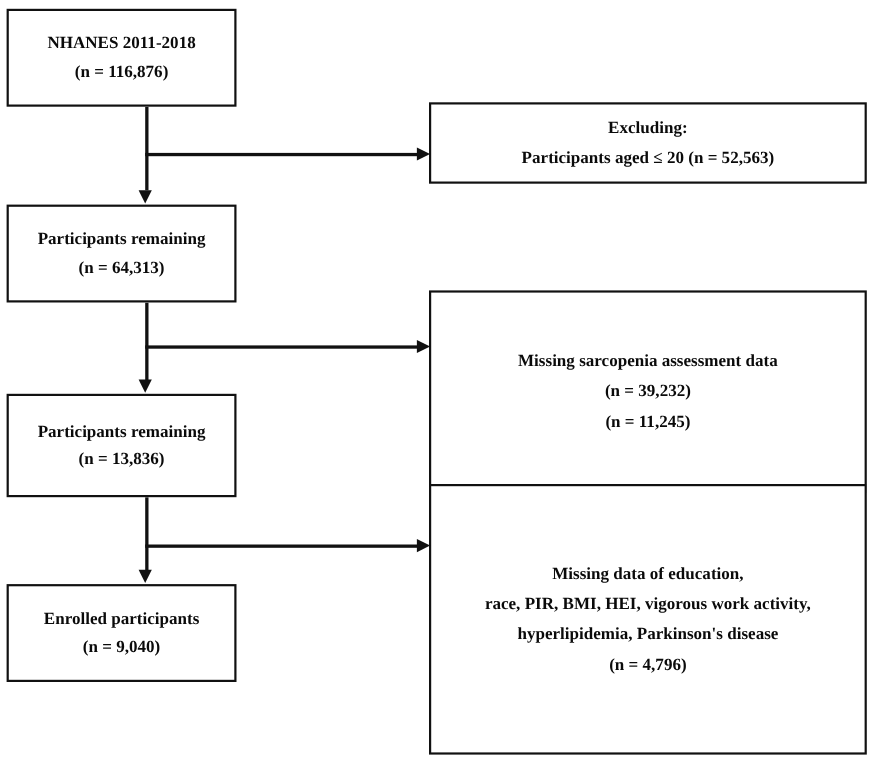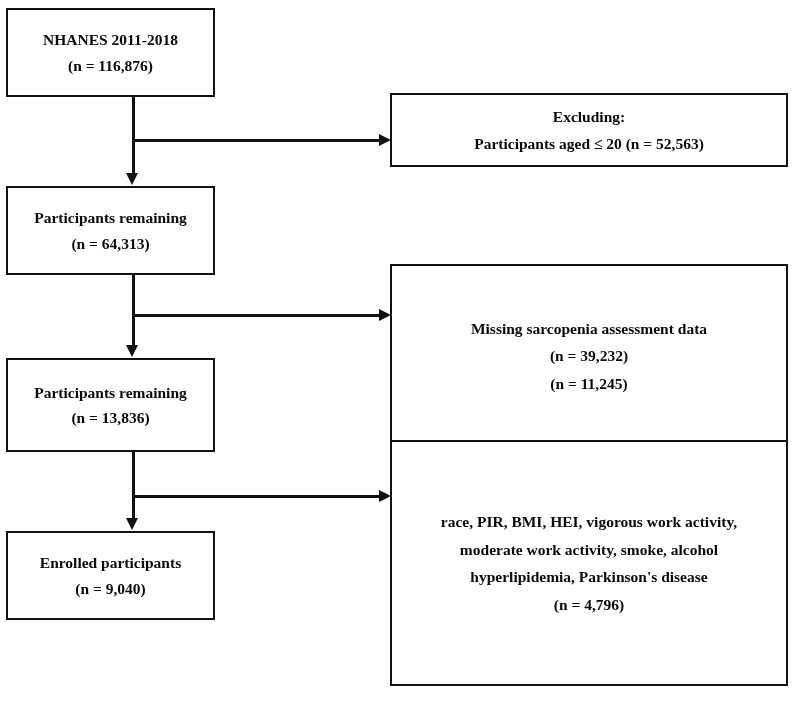--- a/index.html
+++ b/index.html
@@ -131,19 +131,19 @@
     <span class="line">Participants aged ≤ 20 (n = 52,563)</span>
   </div>
 
   <div class="node right-node" id="box-exclude-data">
     <span class="line">Missing sarcopenia assessment data</span>
     <span class="line">(n = 39,232)</span>
     <span class="line">(n = 11,245)</span>
   </div>
 
   <div class="node right-node" id="box-exclude-covars">
+    <span class="line">Missing data of education,</span>
     <span class="line">race, PIR, BMI, HEI, vigorous work activity,</span>
-    <span class="line">moderate work activity, smoke, alcohol</span>
     <span class="line">hyperlipidemia, Parkinson's disease</span>
     <span class="line">(n = 4,796)</span>
   </div>
 
 </div>
 
 </body></html>

